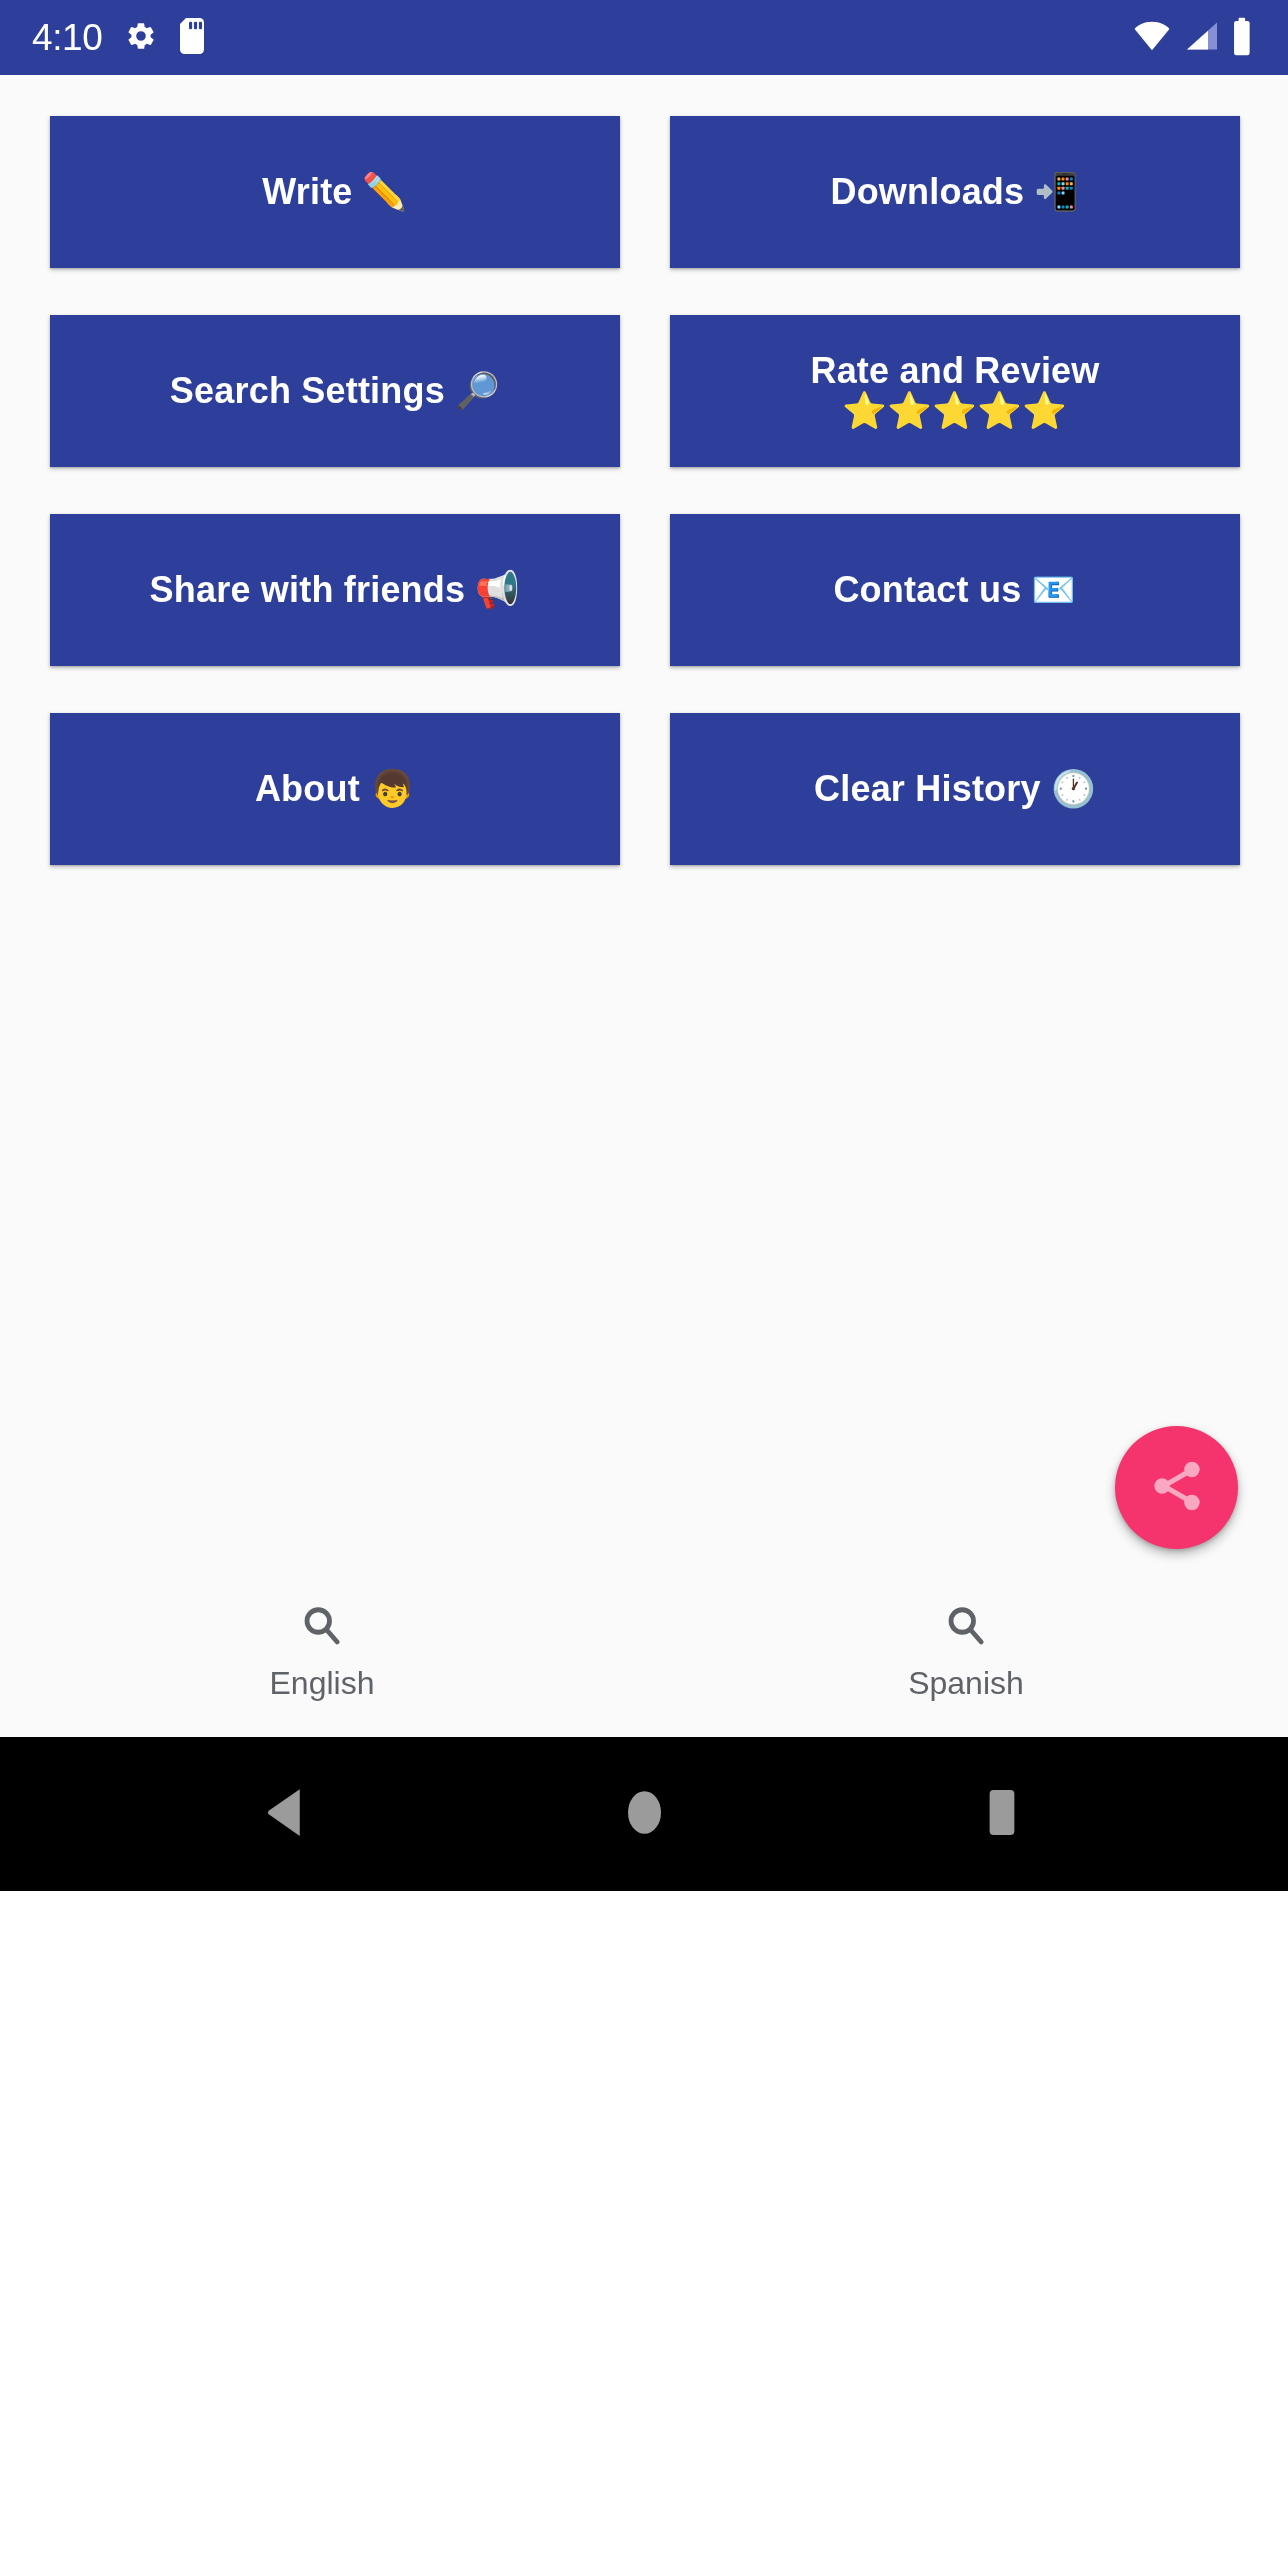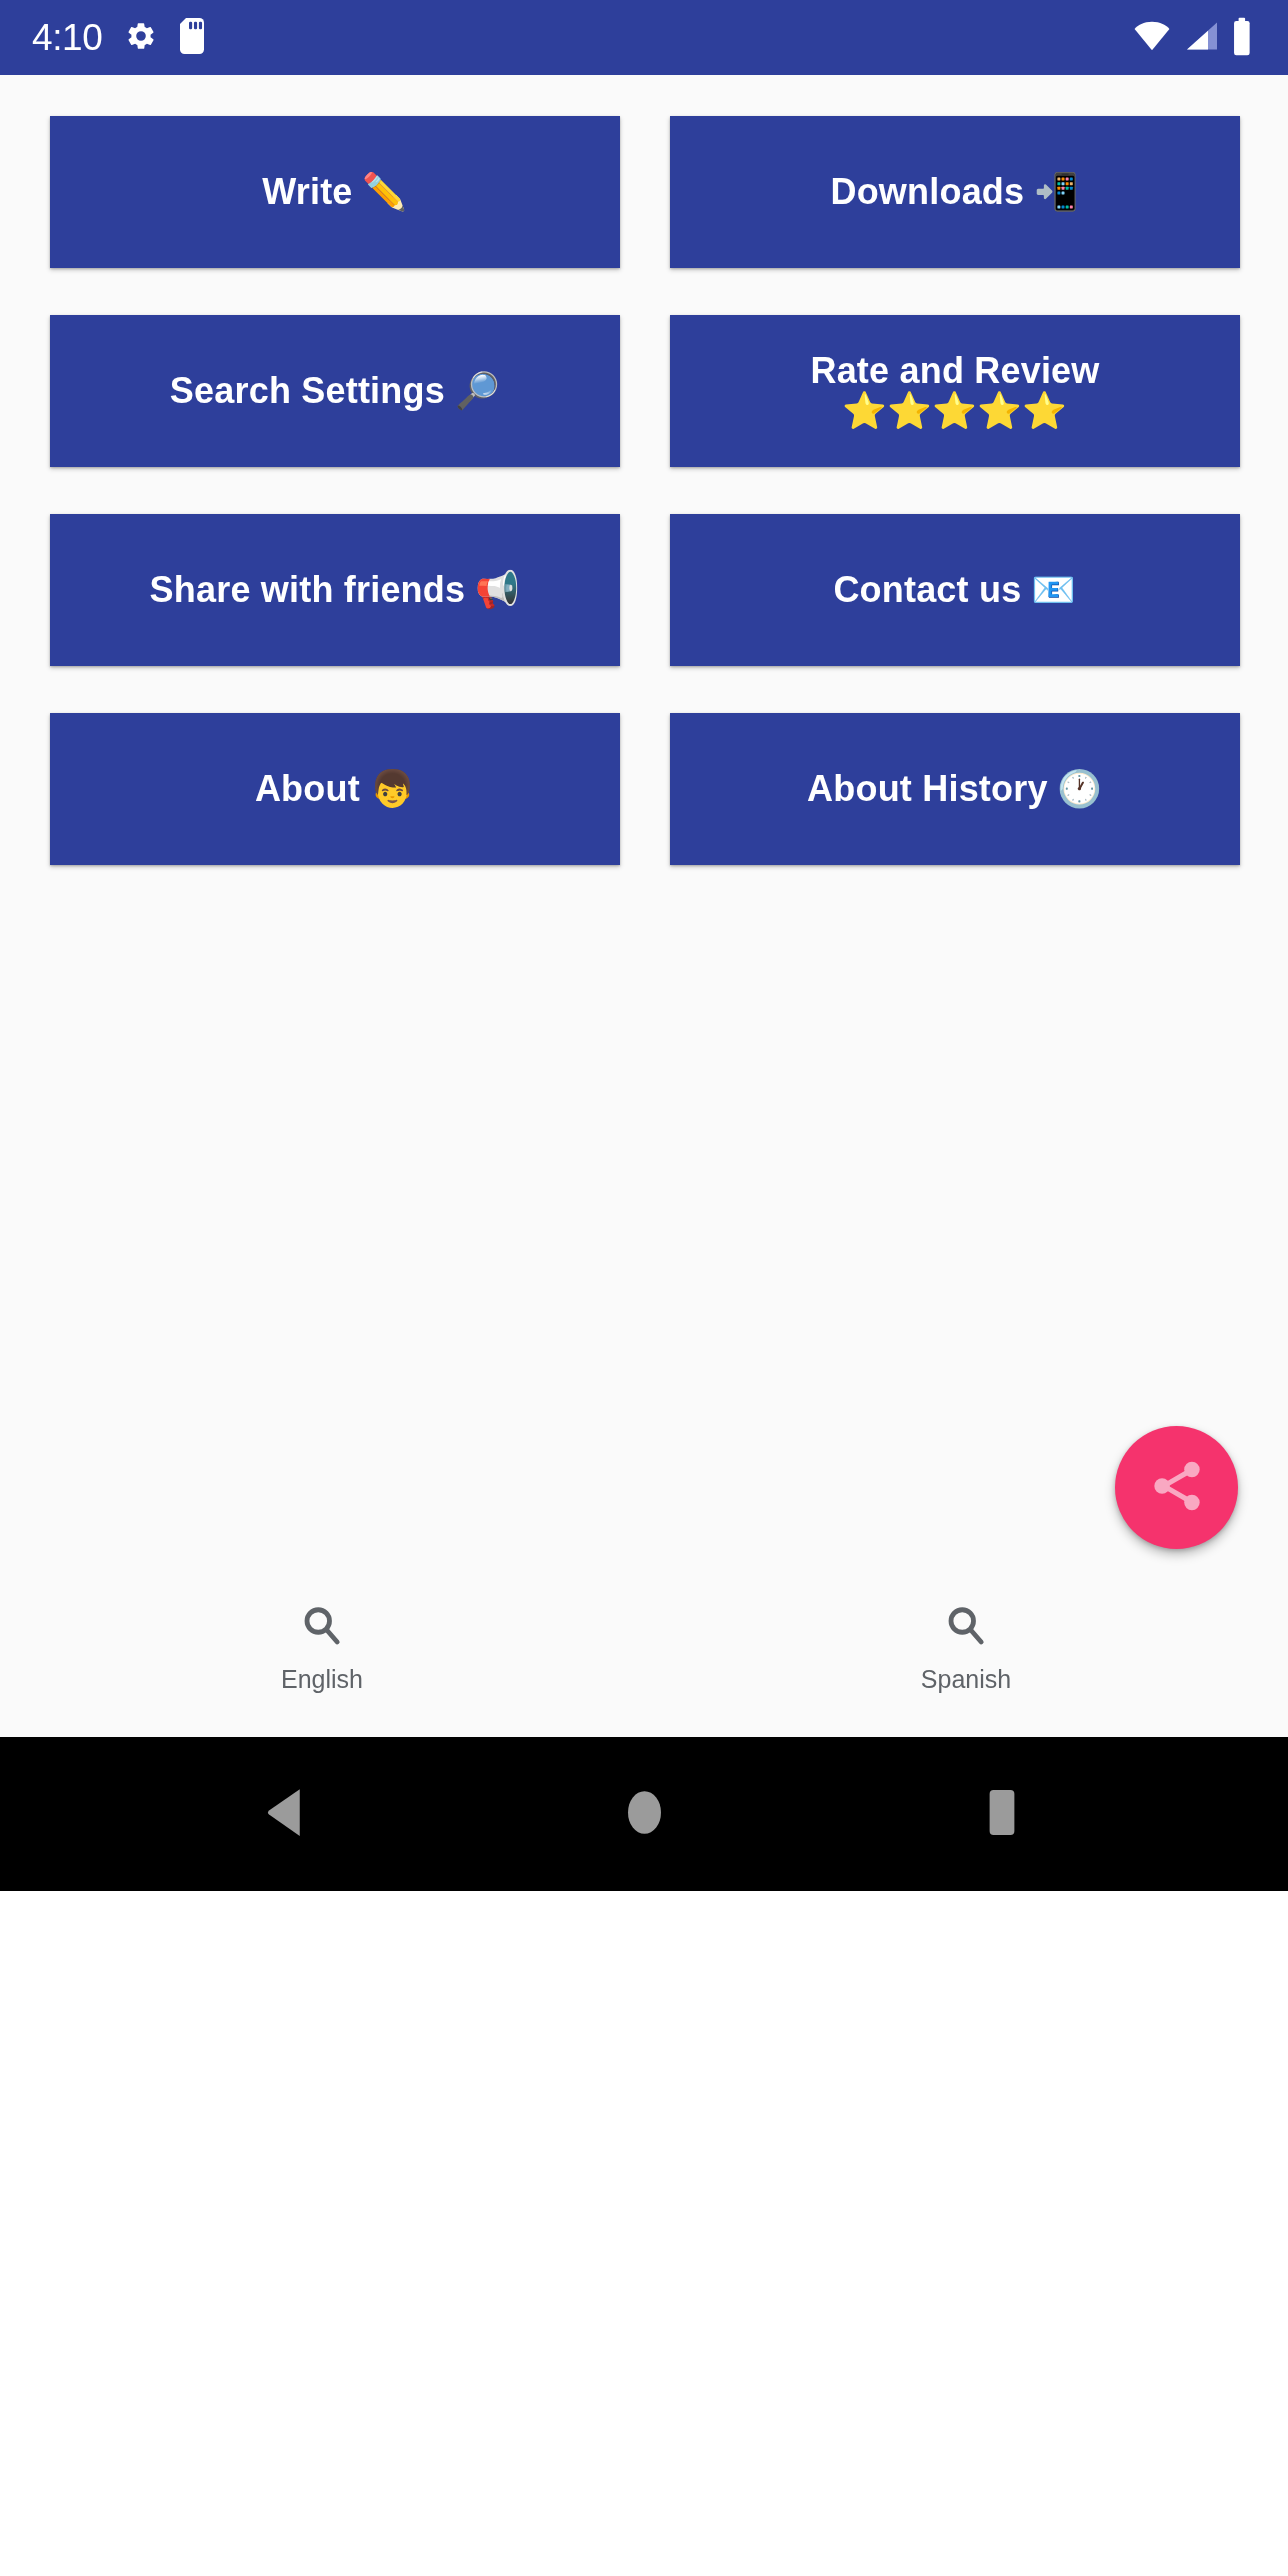--- a/index.html
+++ b/index.html
@@ -121,21 +121,21 @@
   .nav-item {
     flex: 1 1 0;
     display: flex;
     flex-direction: column;
     align-items: center;
     gap: 14.3px;
     cursor: pointer;
   }
   .nav-icon { display: block; height: 52px; }
   .nav-label {
-    font-size: 25px;
+    font-size: 32px;
     color: #5F6368;
     font-family: "Liberation Sans", sans-serif;
     line-height: 1;
   }
   .nav-item.active .nav-label { color: #3B47C4; }
 
   
   #system-nav {
     flex: 0 0 154px;
     height: 154px;
@@ -206,21 +206,21 @@
 
     <div id="button-grid">
       <button class="grid-btn">Write ✏️</button>
       <button class="grid-btn">Downloads 📲</button>
       <button class="grid-btn">Search Settings 🔎</button>
       <button class="grid-btn">Rate and Review
 ⭐⭐⭐⭐⭐</button>
       <button class="grid-btn">Share with friends 📢</button>
       <button class="grid-btn">Contact us 📧</button>
       <button class="grid-btn">About 👦</button>
-      <button class="grid-btn">About History 🕐</button>
+      <button class="grid-btn">Clear History 🕐</button>
     </div>
 
     <button id="fab">
       <span>
         <svg width="64" height="64" viewBox="0 0 24 24" aria-hidden="true">
           <g fill="none" stroke="#F9A8C2" stroke-width="1.9" stroke-linecap="round">
             <path d="M8.6 12.9l6.9 4.0M15.5 7.1l-6.9 4.0"></path>
           </g>
           <circle cx="17.6" cy="5.8" r="2.9" fill="#F9A8C2"></circle>
           <circle cx="6.4" cy="12" r="2.9" fill="#F9A8C2"></circle>

